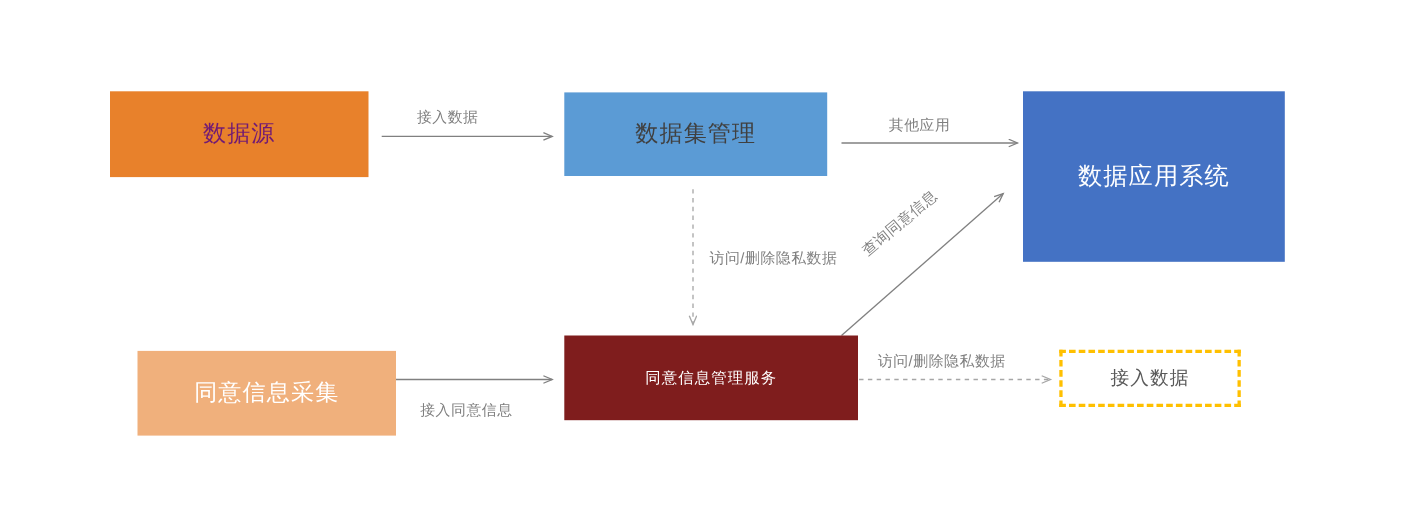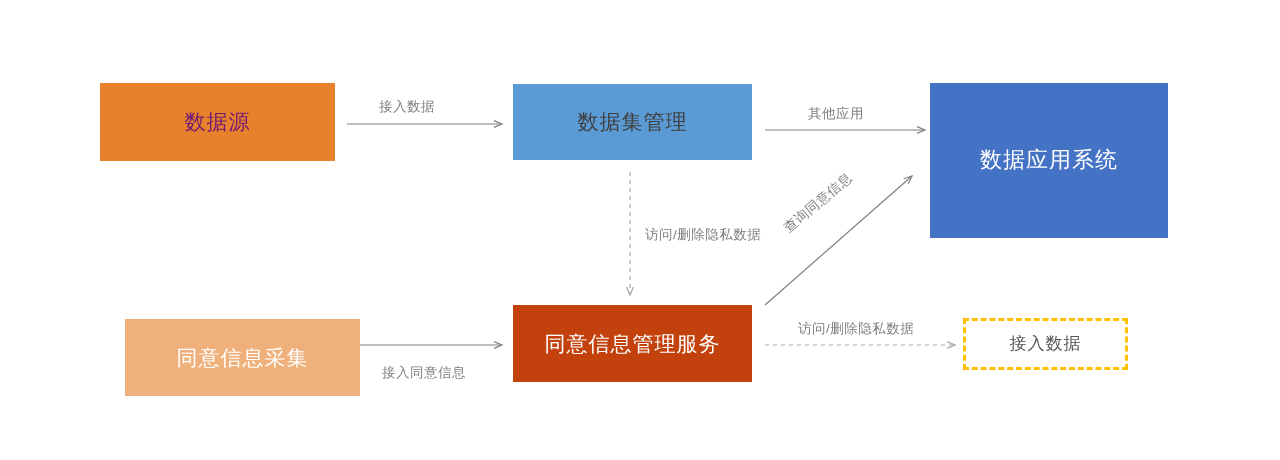--- a/index.html
+++ b/index.html
@@ -55,24 +55,24 @@
     font-size: 22px;
   }
   #node-consent-collection {
     left: 100px; top: 319px; width: 235px; height: 77px;
     background: #F0B07C;
     color: #ffffff;
     font-size: 21px;
     margin-left: 25px;
   }
   #node-consent-management-service {
-    left: 513px; top: 305px; width: 239px; height: 77px;
-    background: #c2410c;
+    left: 513px; top: 305px; width: 267px; height: 77px;
+    background: #7f1d1d;
     color: #ffffff;
-    font-size: 21px;
+    font-size: 14px;
   }
   #node-other-application {
     left: 963px; top: 318px; width: 165px; height: 52px;
     background: #ffffff;
     border: 3px dashed #FFC000;
     color: #595959;
     font-size: 17px;
   }
 
   

